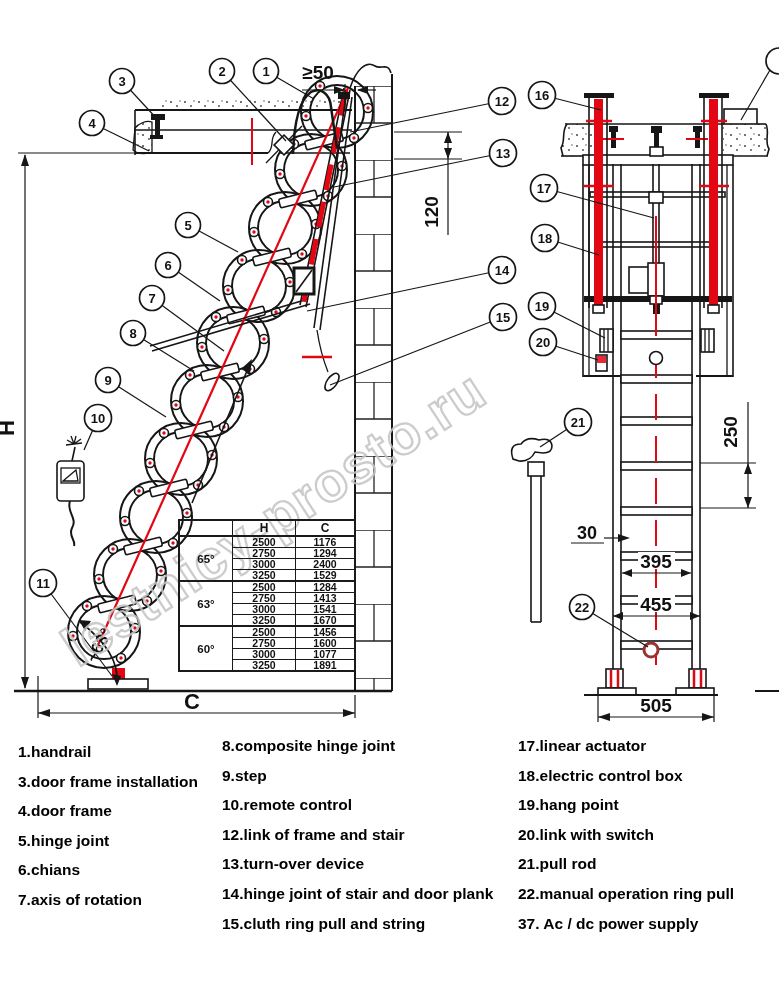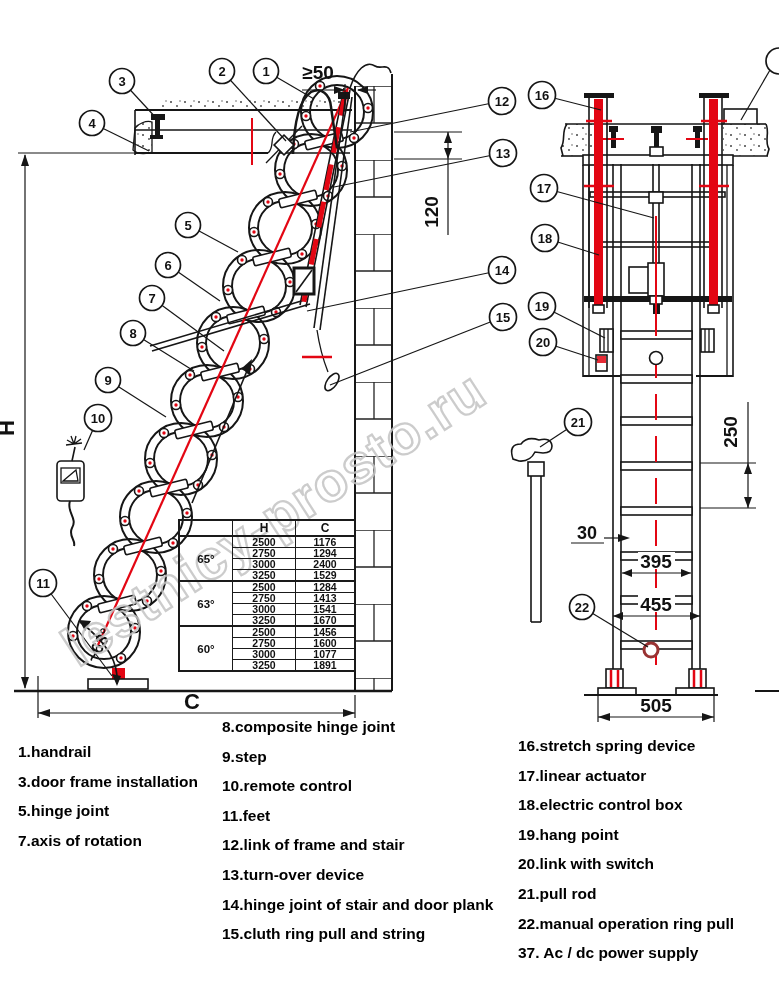--- a/index.html
+++ b/index.html
@@ -30,21 +30,21 @@
       color:#111;text-align:center;height:10px;line-height:10px;padding:0 3px;}
   .table-wrap td.colh{min-width:56px}
   .table-wrap td.colc{min-width:52px}
   .table-wrap tr.hdr td{height:14px;line-height:14px;font-size:12px;}
   .table-wrap tr.g td{border-top:2.2px solid #1a1a1a;}
   .table-wrap td.ang{font-size:11.5px;min-width:46px;}
   
   .legend-col{position:absolute;font:bold 15.5px "Liberation Sans",sans-serif;
       color:#000000;white-space:nowrap;}
   .legend-col div{height:29.6px;line-height:29.6px;}
-  #lg1{left:18px;top:737px;} #lg2{left:222px;top:712px;} #lg3{left:518px;top:731px;}
+  #lg1{left:18px;top:737px;} #lg2{left:222px;top:731px;} #lg3{left:518px;top:731px;}
 </style>
 </head>
 <body>
 
 <div id="page">
 
 <svg width="779" height="985" viewBox="0 0 779 985">
 <defs>
   <pattern id="bricks" patternUnits="userSpaceOnUse" x="355" y="86" width="37" height="74">
     <path d="M0,0 H37 M0,37 H37 M19,0 V37" stroke="#222" stroke-width="1.3" fill="none"></path>
@@ -560,35 +560,35 @@
             <td>3250</td>
             <td>1891</td>
           </tr>
   </tbody>
       </table>
 </div>
 
 <div id="lg1" class="legend-col">
   <div>1.handrail</div>
   <div>3.door frame installation</div>
+  <div>4.door frame</div>
   <div>5.hinge joint</div>
+  <div>6.chians</div>
   <div>7.axis of rotation</div>
 </div>
 <div id="lg2" class="legend-col">
   <div>8.composite hinge joint</div>
   <div>9.step</div>
   <div>10.remote control</div>
-  <div>11.feet</div>
   <div>12.link of frame and stair</div>
   <div>13.turn-over device</div>
   <div>14.hinge joint of stair and door plank</div>
   <div>15.cluth ring pull and string</div>
 </div>
 <div id="lg3" class="legend-col">
-  <div>16.stretch spring device</div>
   <div>17.linear actuator</div>
   <div>18.electric control box</div>
   <div>19.hang point</div>
   <div>20.link with switch</div>
   <div>21.pull rod</div>
   <div>22.manual operation ring pull</div>
   <div>37. Ac / dc power supply</div>
 </div>
 
 </div>

